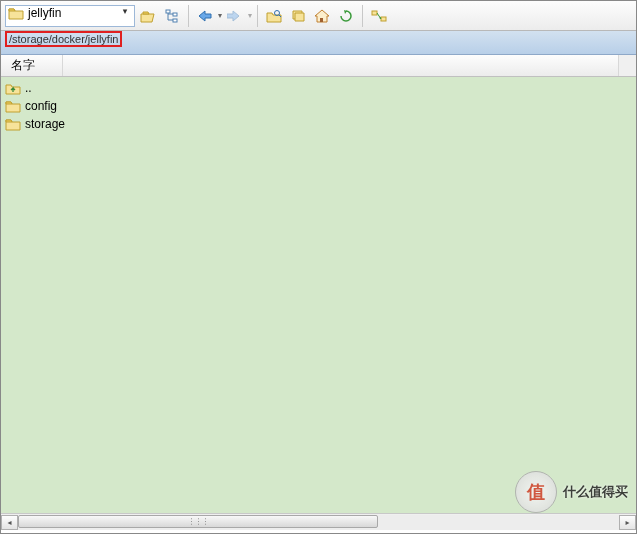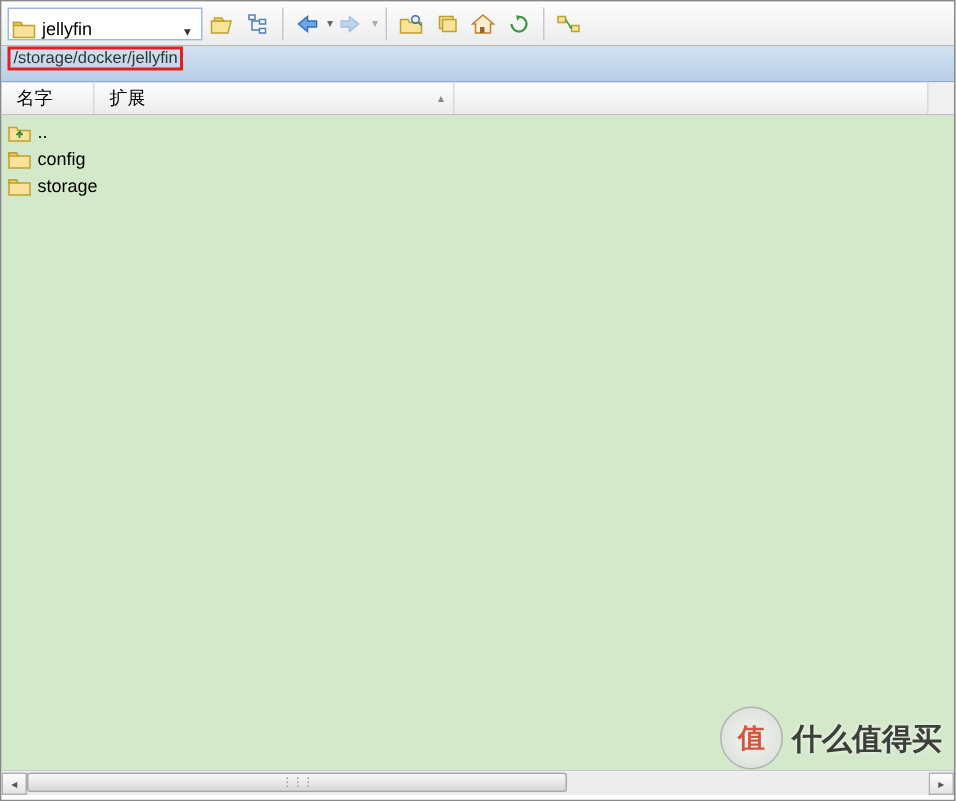--- a/index.html
+++ b/index.html
@@ -1,18 +1,18 @@
 <!DOCTYPE html>
 <html><head>
 <meta charset="utf-8">
 <style>
 * { box-sizing: border-box; margin: 0; padding: 0; }
 body { font-family: Tahoma, "Microsoft YaHei", sans-serif; font-size: 12px; background: #fff; width: 637px; height: 534px; overflow: hidden; position: relative; border: 1px solid #888; }
 .toolbar { height: 30px; background: linear-gradient(#fdfdfd, #ececec); border-bottom: 1px solid #b8b8b8; display: flex; align-items: center; padding: 2px 4px; gap: 2px; }
-.folder-box { display: flex; align-items: flex-end; background: #fff; border: 1px solid #9db8d8; height: 22px; padding: 0 2px; width: 130px; }
+.folder-box { display: flex; align-items: flex-start; background: #fff; border: 1px solid #9db8d8; height: 22px; padding: 0 2px; width: 130px; }
 .folder-name { flex: 1; padding: 0 4px; font-size: 12px; }
 .dropdown-arrow { width: 14px; text-align: center; color: #333; font-size: 9px; cursor: pointer; }
 .sep { width: 1px; height: 22px; background: #c8c8c8; margin: 0 3px; }
 .tbtn { width: 22px; height: 22px; display: flex; align-items: center; justify-content: center; cursor: pointer; border: 1px solid transparent; border-radius: 2px; }
 .addr-bar { height: 24px; background: linear-gradient(#d2e1f0, #b8cfe8); border-bottom: 1px solid #8ea8c8; display: flex; align-items: flex-start; padding: 0 4px; font-size: 11px; }
 .addr-highlight { border: 2px solid #e02020; padding: 0 2px; color: #333; background: transparent; }
 .headers { height: 22px; background: linear-gradient(#fdfdfd, #ececec); border-bottom: 1px solid #c0c0c0; display: flex; align-items: flex-end; font-size: 12px; position: relative; }
 .hcol { padding: 0 10px; height: 100%; display: flex; align-items: center; border-right: 1px solid #d8d8d8; }
 .hcol1 { width: 62px; }
 .hcol2 { width: 240px; position: relative; }
@@ -24,21 +24,21 @@
 .file-row { display: flex; align-items: center; height: 18px; gap: 4px; cursor: pointer; }
 .fname { font-size: 12px; color: #000; }
 .hscroll { height: 17px; background: #f0f0f0; border-top: 1px solid #c8c8c8; display: flex; align-items: center; }
 .sc-btn { width: 17px; height: 15px; background: linear-gradient(#fdfdfd,#e4e4e4); border: 1px solid #b0b0b0; display: flex; align-items: center; justify-content: center; font-size: 8px; color: #555; cursor: pointer; }
 .sc-track { flex: 1; height: 15px; background: #ededed; position: relative; }
 .sc-thumb { position: absolute; left: 0; top: 0; height: 13px; width: 360px; background: linear-gradient(#f8f8f8,#d8d8d8); border: 1px solid #a8a8a8; border-radius: 2px; display: flex; align-items: center; justify-content: center; cursor: pointer; }
 .sc-grip { font-size: 8px; color: #888; letter-spacing: -1px; }
 .status { height: 18px; background: #fff; display: flex; align-items: center; padding: 0 6px; font-size: 11px; color: #333; }
 .watermark { position: absolute; right: 8px; bottom: 20px; display: flex; align-items: center; gap: 6px; opacity: 0.85; pointer-events: none; }
 .wm-circle { width: 42px; height: 42px; border-radius: 50%; background: radial-gradient(#f8f8f8,#d8d8d8); border: 1px solid #aaa; display: flex; align-items: center; justify-content: center; font-size: 18px; font-weight: bold; color: #d04028; }
-.wm-text { font-size: 20px; font-weight: bold; color: #222; text-shadow: 0 0 3px #fff; }
+.wm-text { font-size: 13px; font-weight: bold; color: #222; text-shadow: 0 0 3px #fff; }
 svg { display: block; }
 </style>
 </head>
 <body>
 
 <div class="toolbar">
   <div class="folder-box">
     <span>
       <svg width="16" height="14">
           <path d="M1 3 L6 3 L7 5 L15 5 L15 13 L1 13 Z" fill="#f7e39a" stroke="#c0a030"></path>
@@ -113,24 +113,20 @@
 </div>
 
 <div class="addr-bar">
   <span class="addr-highlight">/storage/docker/jellyfin</span>
 </div>
 
 <div class="headers">
   <div class="hcol hcol1">
       <span>名字</span>
     </div>
-  <div class="hcol hcol2">
-      <span>扩展</span>
-      <span class="sort-ind">▴</span>
-    </div>
   <div class="hspacer"></div>
   <div class="hend"></div>
 </div>
 
 <div class="file-area">
   <div class="file-list" id="file-list">
       <div class="file-row">
         <span>
           <svg width="16" height="14">
             <path d="M1 4 L6 4 L7 6 L15 6 L15 13 L1 13 Z" fill="#f7e39a" stroke="#c0a030"></path>

